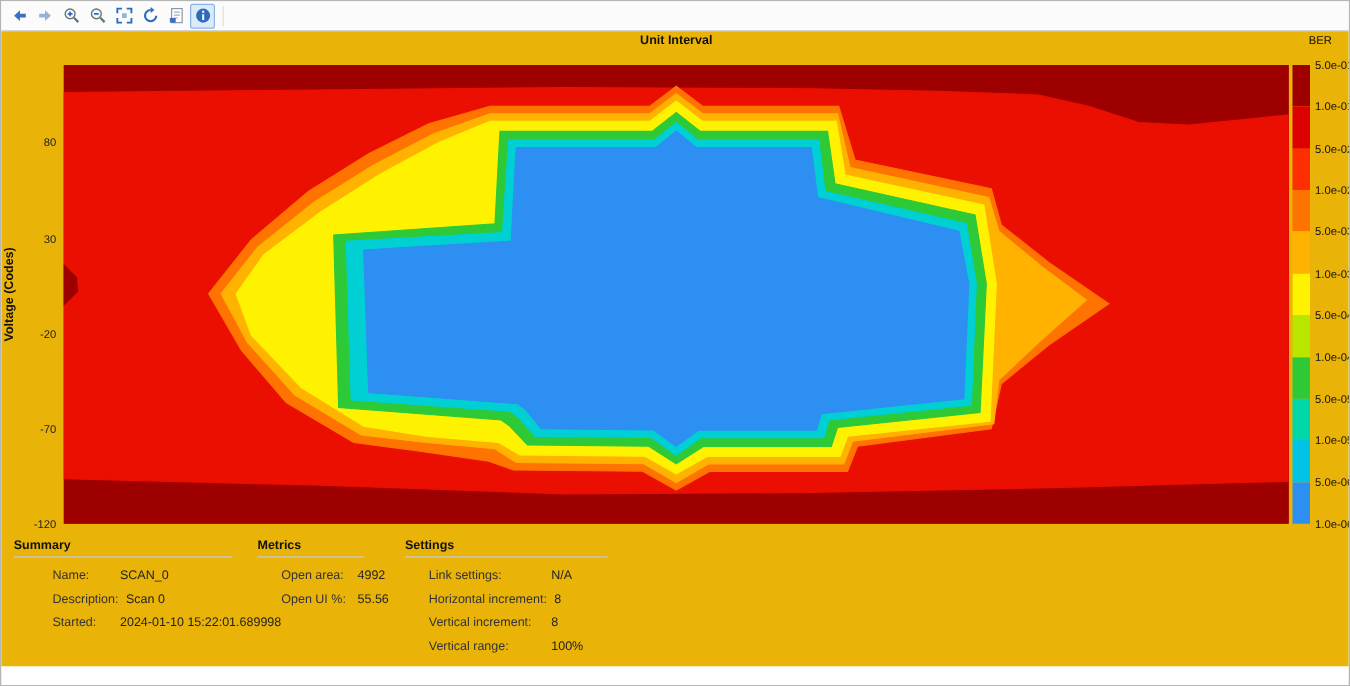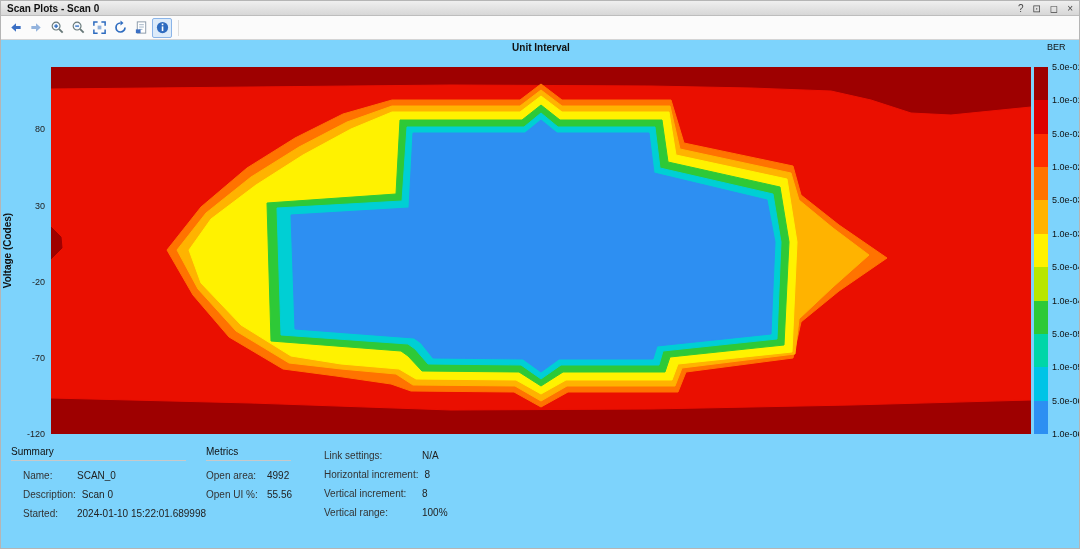--- a/index.html
+++ b/index.html
@@ -19,63 +19,54 @@
   .tbtn { width:20px; height:20px; display:flex; align-items:center; justify-content:center; border:1px solid transparent; border-radius:2px; }
   .tbtn.active { background:#dcebfa; border-color:#8ab4e8; }
   .tbtn svg { display:block; }
   .sep { width:1px; height:16px; background:#ddd; margin:0 5px; }
   .dropdown { width:135px; height:18px; background:#fff; border:1px solid #b3b3b3; display:flex; align-items:center;
               padding:0 5px; font-size:10px; gap:3px; }
   .dropdown .qual { color:#999; }
   .dropdown .chev { margin-left:auto; width:0; height:0; border-left:4px solid transparent; border-right:4px solid transparent; border-top:4px solid #555; }
 
   
-  .content { position:relative; height:508px; background:#7dd3fc; }
+  .content { position:relative; height:508px; background:#eab308; }
   .x-title { position:absolute; left:50px; top:2px; width:980px; text-align:center; font-size:10px; font-weight:bold; color:#111; }
   .x-ticks { position:absolute; left:50px; top:15px; width:980px; height:11px; }
   .x-ticks span { position:absolute; transform:translateX(-50%); font-size:9px; color:#222; }
   .y-title { position:absolute; left:0; top:27px; width:14px; height:367px; display:flex; align-items:center; justify-content:center; }
   .y-title span { transform:rotate(-90deg); white-space:nowrap; font-size:10px; font-weight:bold; color:#111; }
   .y-ticks { position:absolute; left:16px; top:27px; width:30px; height:367px; }
   .y-ticks span { position:absolute; right:2px; transform:translateY(-50%); font-size:9px; color:#222;padding-left:44px; }
   #contour-svg { position:absolute; left:50px; top:27px; width:980px; height:367px; display:block; background:#9e0000; }
   .cb-title { position:absolute; left:1046px; top:2px; font-size:9px; color:#111; }
   .cb-bar { position:absolute; left:1033px; top:27px; width:14px; height:367px; display:flex; flex-direction:column; }
   .cb-seg { flex:1; }
   .cb-labels { position:absolute; left:1051px; top:27px; width:28px; height:367px; }
   .cb-labels span { position:absolute; left:0; transform:translateY(-50%); font-size:9px; color:#111; white-space:nowrap; }
 
   
   .panels { position:absolute; left:10px; top:406px; display:flex; }
   .panel { flex:0 0 auto; }
   .panel + .panel { margin-left:20px; }
   .panel.p2 { margin-left:33px; }
-  .panel-title { font-size:10px; font-weight:normal; color:#111; padding-bottom:3px; border-bottom:1px solid #c9c9c9; margin-bottom:5px; }
+  .panel-title { font-size:10px; font-weight:bold; color:#111; padding-bottom:3px; border-bottom:1px solid #c9c9c9; margin-bottom:5px; }
   .p0 { width:175px; } .p1 { width:85px; } .p2 { width:162px; }
   .prow { display:flex; align-items:center; height:19px; font-size:10px; color:#222; white-space:nowrap; }
   .p0 .prow { padding-left:12px; }
-  .row-label { color:#333; margin-right:6px; }
+  .row-label { color:#333; margin-right:6px;margin-left:19px; }
   .p0 .row-label { min-width:48px; }
   .p1 .row-label { min-width:55px; }
   .p2 .row-label { min-width:92px; }
 </style>
 </head>
 <body>
 
 <div class="window">
 
-  <div class="titlebar">
-    <span class="title">Scan Plots - Scan 0</span>
-    <div class="win-controls">
-        <span>?</span>
-        <span>⊡</span>
-        <span>◻</span>
-        <span>×</span>
-      </div>
-  </div>
 
   <div class="toolbar">
     <div class="tbtn">
       <span>
           <svg width="15" height="15" viewBox="0 0 16 16">
             <path d="M8.5 3.5 L3.5 8 L8.5 12.5 L8.5 9.6 H13.5 V6.4 H8.5 Z" fill="#3a6fc4"></path>
           </svg>
         </span>
     </div>
     <div class="tbtn">
@@ -215,20 +206,21 @@
           <div class="prow">
             <span class="row-label">Open area:</span>
             <span class="row-value">4992</span>
           </div>
           <div class="prow">
             <span class="row-label">Open UI %:</span>
             <span class="row-value">55.56</span>
           </div>
         </div>
         <div class="panel p2">
+          <div class="panel-title">Settings</div>
           <div class="prow">
             <span class="row-label">Link settings:</span>
             <span class="row-value">N/A</span>
           </div>
           <div class="prow">
             <span class="row-label">Horizontal increment:</span>
             <span class="row-value">8</span>
           </div>
           <div class="prow">
             <span class="row-label">Vertical increment:</span>

